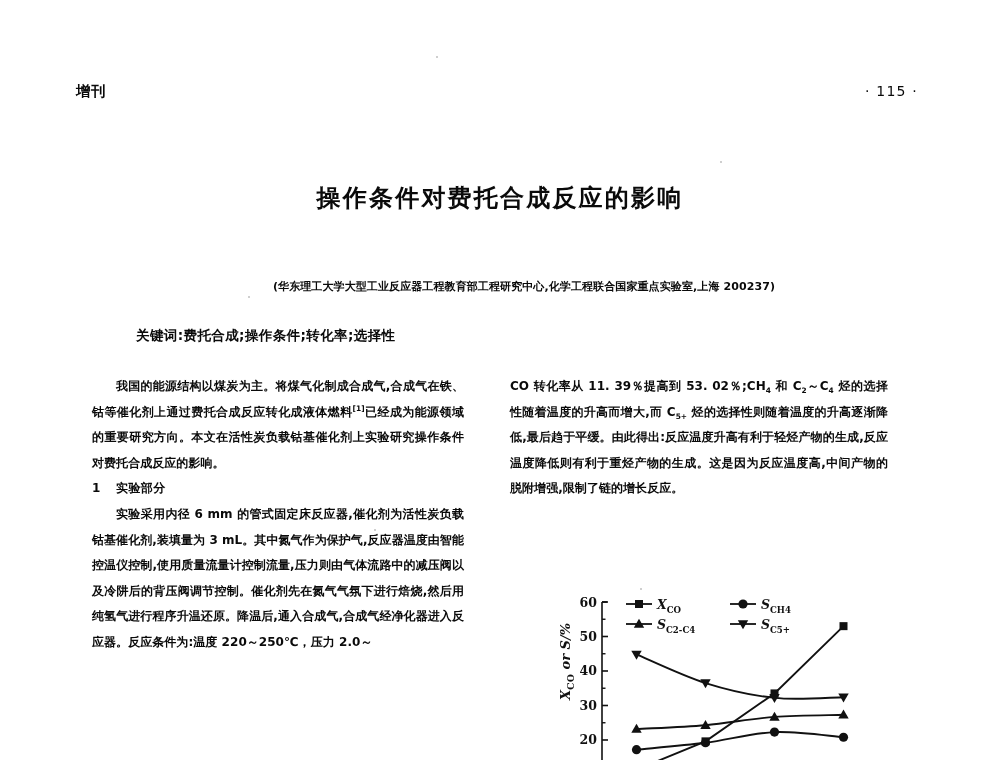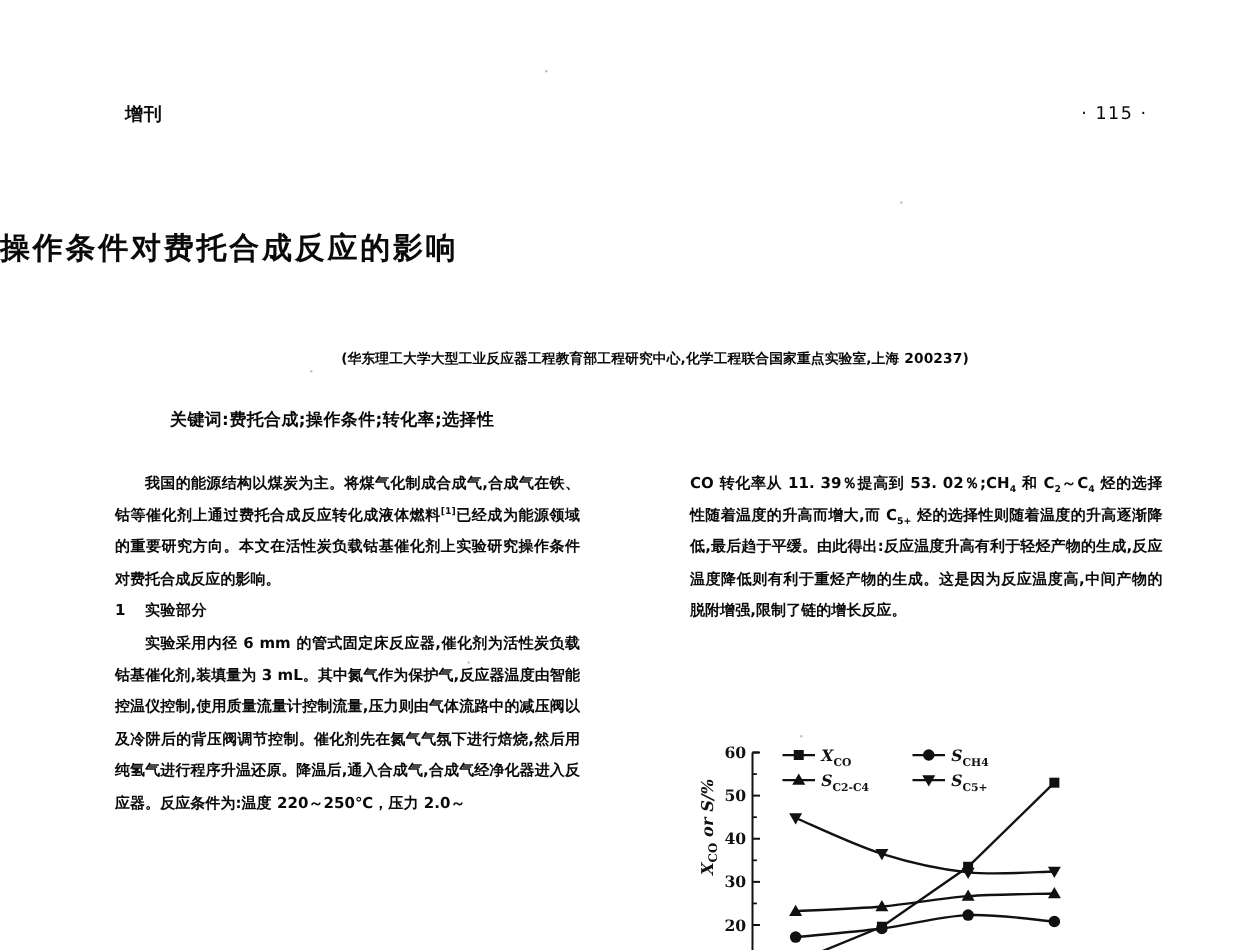--- a/index.html
+++ b/index.html
@@ -8,47 +8,47 @@
     background:#ffffff;
     font-family:"DejaVu Sans","Liberation Sans",sans-serif;
     color:#0a0a0a;
     position:relative;
     -webkit-font-smoothing:none;
   }
   .page{position:absolute;inset:0;}
 
   
   .runhead{position:absolute;left:0;right:0;top:82px;height:24px;}
-  .rh-left{position:absolute;left:100px;top:0;font-size:14.5px;font-weight:700;letter-spacing:.5px;}
+  .rh-left{position:absolute;left:76px;top:0;font-size:14.5px;font-weight:700;letter-spacing:.5px;}
   .rh-center{position:absolute;left:0;right:0;top:0;text-align:center;font-size:15px;font-weight:700;letter-spacing:9px;text-indent:9px;}
   .rh-right{position:absolute;right:82px;top:1px;font-size:14px;letter-spacing:1.2px;}
 
   
-  .title{position:absolute;left:0;right:0;top:182px;
+  .title{position:absolute;left:0;right:0;top:182px;text-align:center;
          font-size:24px;font-weight:700;letter-spacing:2.2px;}
   .authors{position:absolute;left:0;right:0;top:249px;text-align:center;
            font-size:15.5px;font-weight:700;letter-spacing:1.2px;}
   .affil{position:absolute;left:0;right:0;top:279px;text-align:center;
          font-size:11px;font-weight:700;letter-spacing:.1px;white-space:nowrap;padding-left:48px;}
   .keywords{position:absolute;left:136px;top:327px;font-size:13.5px;font-weight:700;letter-spacing:.4px;}
 
   
   .col{position:absolute;top:374px;width:372px;font-size:12px;line-height:25.6px;
        letter-spacing:.05px;text-align:justify;font-weight:600;}
   .col-left{left:92px;}
   .col-right{left:510px;}
   .col p{margin:0;}
   .indent{text-indent:2em;}
   .sec-h{font-weight:700;margin:0;letter-spacing:.4px;}
   .sec-h .num{display:inline-block;width:2em;}
   sup{font-size:.62em;vertical-align:super;line-height:0;font-weight:600;}
   sub{font-size:.62em;vertical-align:sub;line-height:0;font-weight:600;}
 
   
-  .col-right{width:378px;margin-left:42px;}
+  .col-right{width:378px;}
 
   
   .figure{position:absolute;left:556px;top:592px;width:330px;height:168px;overflow:hidden;}
   .figure svg{display:block;}
 
   
   .speck{position:absolute;background:#8d8d8d;border-radius:50%;opacity:.55;}
 </style>
 </head>
 <body>

